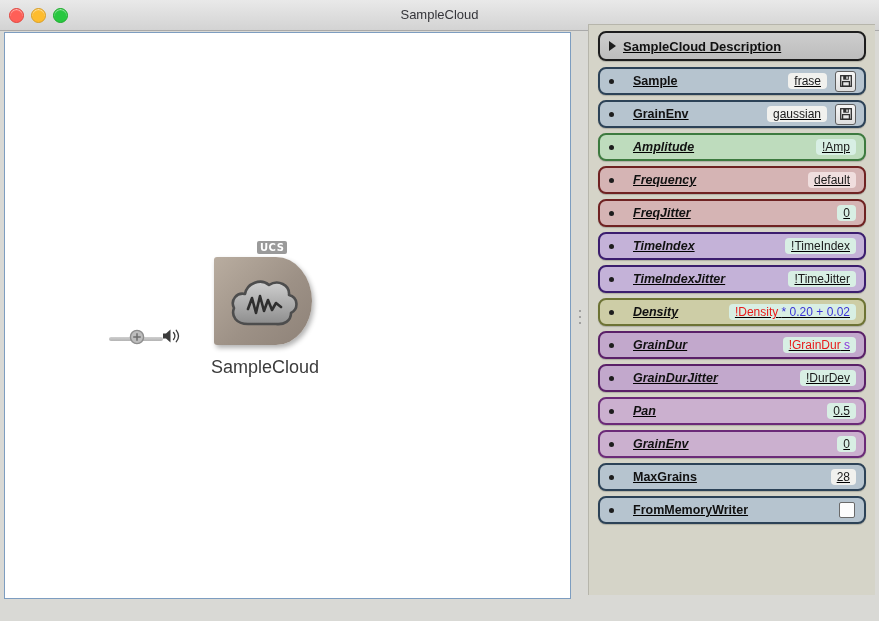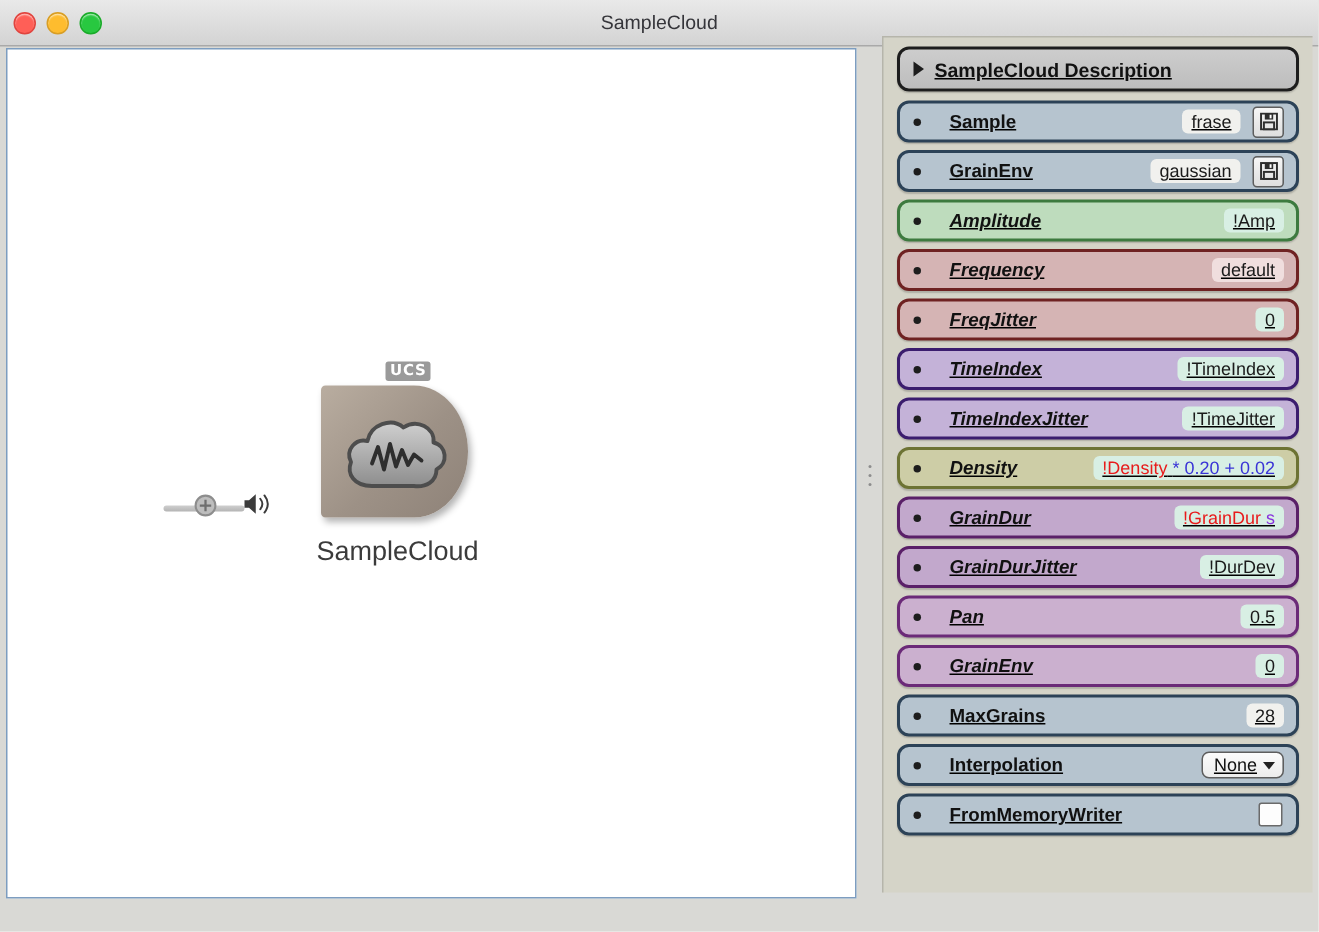--- a/index.html
+++ b/index.html
@@ -335,29 +335,20 @@
           <span class="value mint">0</span>
         </div>
         <div class="row slate">
           <span class="bullet"></span>
           <span class="label">MaxGrains</span>
           <span class="spacer"></span>
           <span class="value plain">28</span>
         </div>
         <div class="row slate">
           <span class="bullet"></span>
-          <span class="label">Interpolation</span>
-          <span class="spacer"></span>
-          <span class="dropdown">
-            <span>None</span>
-            <span class="caret"></span>
-          </span>
-        </div>
-        <div class="row slate">
-          <span class="bullet"></span>
           <span class="label">FromMemoryWriter</span>
           <span class="spacer"></span>
           <span class="checkbox"></span>
         </div>
       </div>
   </div>
 
 
 </div>
 

